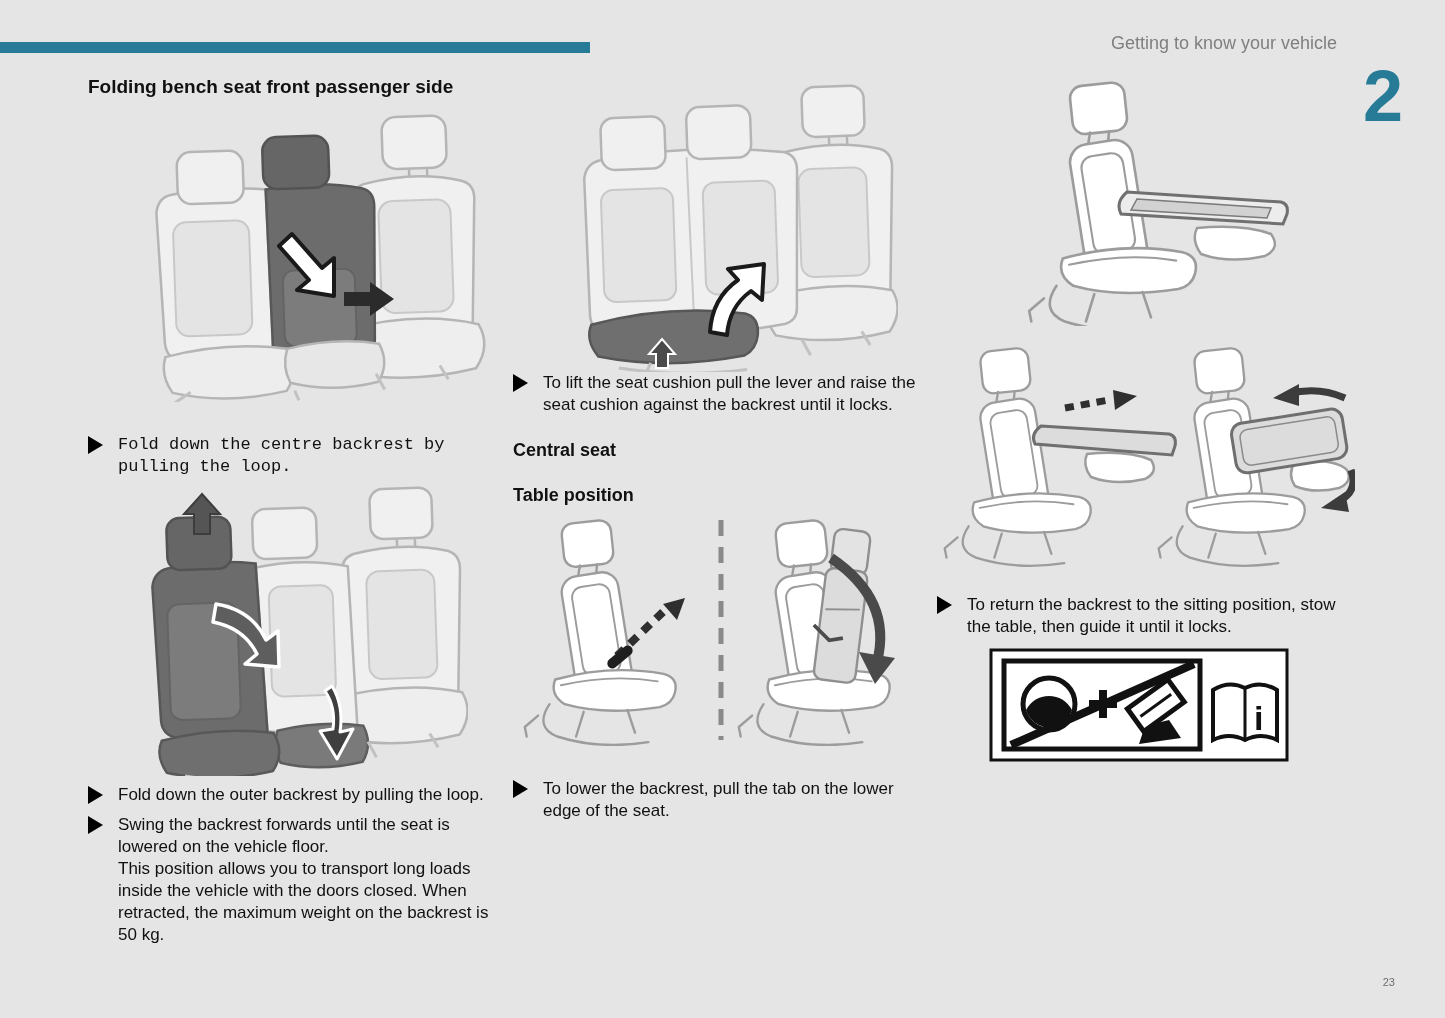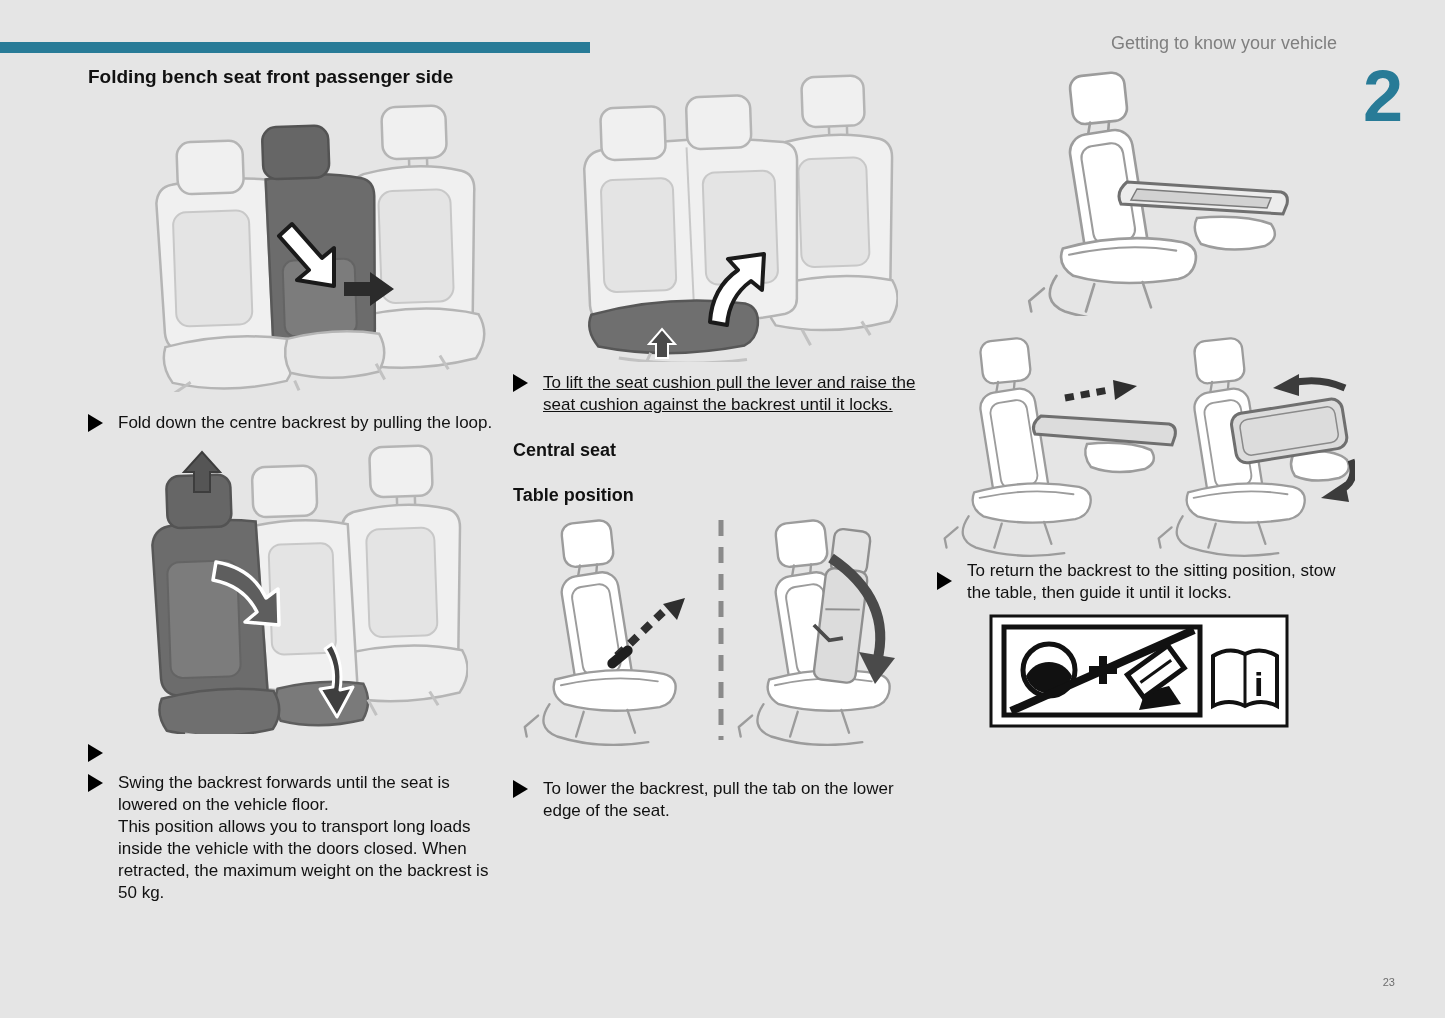--- a/index.html
+++ b/index.html
@@ -9,21 +9,21 @@
     font-family:"Liberation Sans", sans-serif; color:#111111;
   }
   .page { position:absolute; inset:0; background:#e5e5e5; }
 
   .accent-bar { position:absolute; left:0; top:42px; width:590px; height:11px; background:#287b97; }
   .header-text { position:absolute; top:33px; right:108px; font-size:18px; color:#7f7f7f; }
   .chapter-num { position:absolute; top:60px; right:44px; font-size:72px; font-weight:bold;
                  color:#287b97; line-height:1; letter-spacing:-2px; }
   .page-num { position:absolute; bottom:30px; right:50px; font-size:11px; font-weight:normal; color:#6e6e6e; }
 
-  .col { position:absolute; top:66px; }
+  .col { position:absolute; top:76px; }
   .col1 { left:88px;  width:414px; }
   .col2 { left:513px; width:418px; }
   .col3 { left:937px; width:402px; }
 
   .h-main { font-size:19px; font-weight:bold; color:#111; margin:0 0 2px 0; }
   .h-sub  { font-size:18px; font-weight:bold; color:#111; margin:24px 0 0 0; }
 
   p.body-text { font-size:17px; line-height:22px; }
   .prewrap { white-space:pre-line; }
 
@@ -37,22 +37,22 @@
 
   figure { margin:0; line-height:0; }
   .fig1 { margin:14px 0 0 42px; }
   .fig2 { margin:8px 0 0 40px; }
   .fig3 { margin:6px 0 0 45px; }
   .fig4 { margin:8px 0 0 0; }
   .fig5 { margin:0 0 0 72px; }
   .fig6 { margin:6px 0 0 0; }
   .fig7 { margin:10px 0 0 52px; }
 
-  .mt8 { margin-top:8px; } .mt10 { margin-top:10px;text-decoration:underline; } .mt12 { margin-top:0;align-items:center; }
-  .mt14 { margin-top:32px; } .mt20 { margin-top:20px; } .mt6 { margin-top:6px;justify-content:center; }
+  .mt8 { margin-top:8px; } .mt10 { margin-top:0; } .mt12 { margin-top:24px; }
+  .mt14 { margin-top:32px; } .mt20 { margin-top:32px;font-family:Liberation Mono, monospace; } .mt6 { margin-top:6px;justify-content:center; }
   svg text { font-family:"Liberation Sans", sans-serif; }
 </style>
 </head>
 <body>
 
 <div class="page">
 
   <div class="accent-bar"></div>
   <div class="header-text">Getting to know your vehicle</div>
   <div class="chapter-num">2</div>
@@ -128,20 +128,21 @@
         <g>
           <path d="M66 48 v-20 h-10 l18 -20 18 20 h-10 v20 z" fill="#555555" stroke="#3d3d3d" stroke-width="2"></path>
         </g>
         <path d="M88 118 q36 6 50 36 l12 -9 1 36 -34 -3 12 -10 q-13 -26 -44 -32 z" fill="#5e5e5e" stroke="#ffffff" stroke-width="3.5" stroke-linejoin="round"></path>
         <path d="M204 200 q12 20 8 46 l13 -3 -16 30 -17 -28 13 -2 q3 -22 -8 -38 z" fill="#3f3f3f" stroke="#ffffff" stroke-width="3" stroke-linejoin="round"></path>
       </svg>
     </figure>
 
     <div class="bullet mt8">
       <span class="bullet-marker"><span class="tri"></span></span>
+      <span class="bullet-text">Fold down the outer backrest by pulling the loop.</span>
     </div>
     <div class="bullet mt6">
       <span class="bullet-marker"><span class="tri"></span></span>
       <span class="bullet-text prewrap">Swing the backrest forwards until the seat is lowered on the vehicle floor.
 This position allows you to transport long loads inside the vehicle with the doors closed. When retracted, the maximum weight on the backrest is 50 kg.</span>
     </div>
   </div>
 
   <div class="col col2">
 

